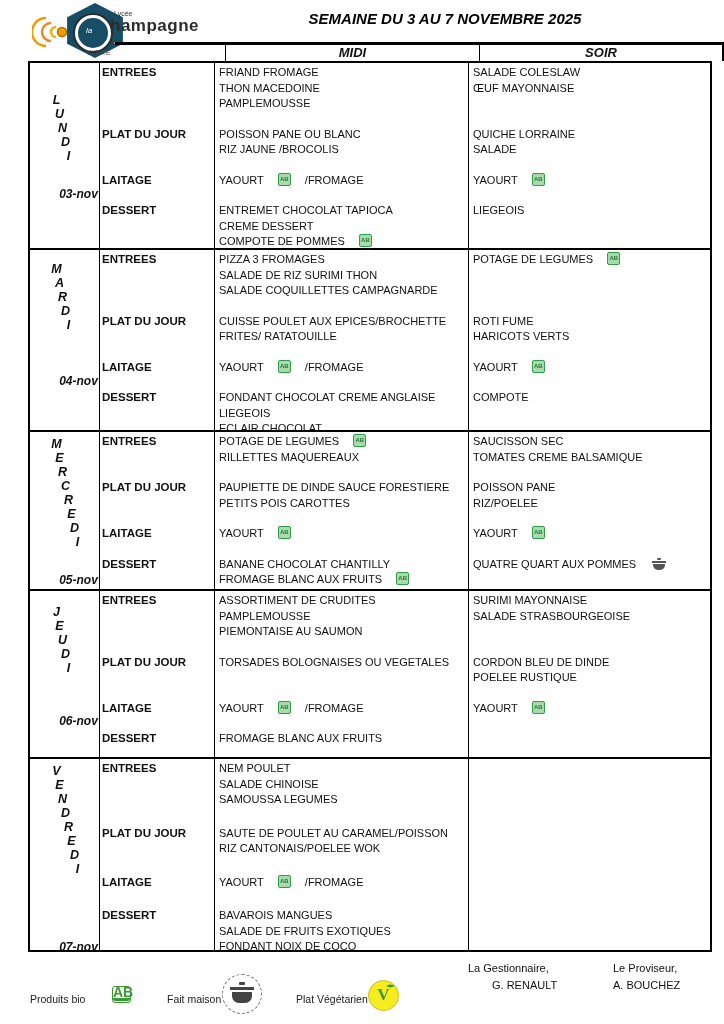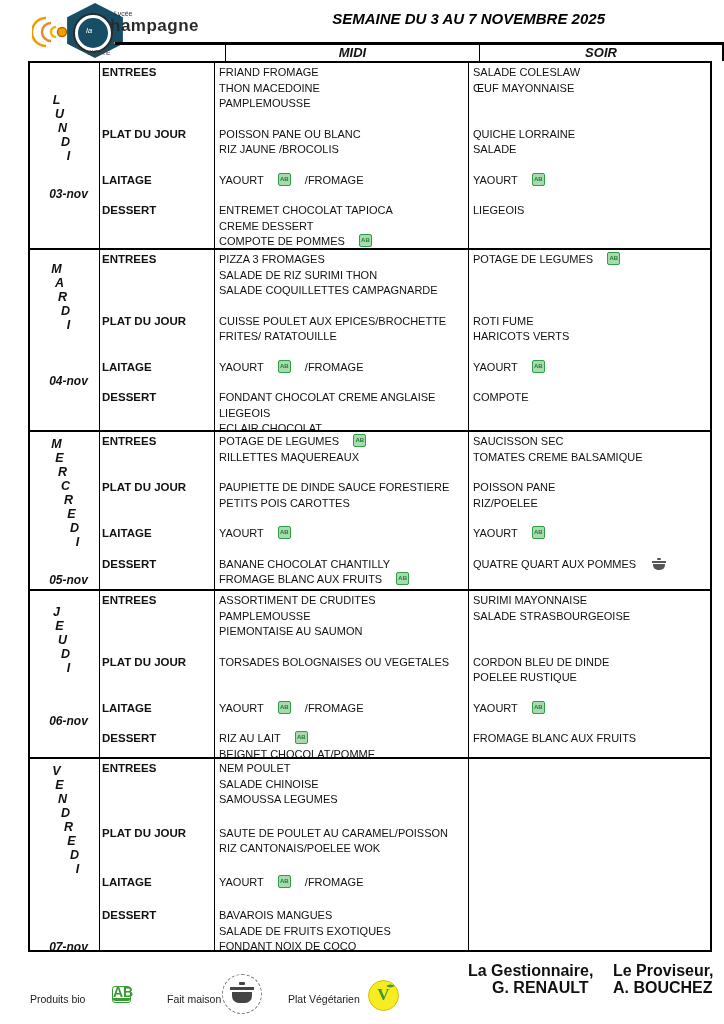--- a/index.html
+++ b/index.html
@@ -15,21 +15,21 @@
   #logo .circ{position:absolute;left:47px;top:13px;width:30px;height:30px;border-radius:50%;
     border:3px solid #fff;box-shadow:0 0 0 2px #2b2b2b;}
   #logo .la{position:absolute;left:58px;top:24px;font-size:8px;color:#fff;font-style:italic;}
   #logo .lycee{position:absolute;left:86px;top:8px;font-size:7px;color:#333;}
   #logo .name{position:absolute;left:82px;top:14px;font-size:17px;font-weight:bold;color:#2b2b2b;letter-spacing:0.5px;}
   #logo .tagline{position:absolute;left:86px;top:37px;width:112px;height:3px;
     border-bottom:2px dotted #d98a3c;}
   #logo .rule{position:absolute;left:87px;top:40px;width:126px;height:3px;background:#000;}
   #logo .city{position:absolute;left:58px;top:47px;font-size:7px;color:#444;letter-spacing:1px;}
   
-  #title{position:absolute;left:285px;top:10px;width:320px;text-align:right;
+  #title{position:absolute;left:285px;top:10px;width:320px;text-align:center;
     font-size:15px;font-weight:bold;font-style:italic;color:#000;}
   
   #hdr{position:absolute;left:213px;top:42px;width:499px;height:19px;box-sizing:border-box;
     border-top:3px solid #000;border-left:1px solid #000;border-right:2px solid #000;display:flex;margin-left:12px;}
   #hdr .hc{text-align:center;font-weight:bold;font-style:italic;font-size:13px;line-height:16px;}
   #hdr .hc.midi{width:254px;}
   #hdr .hc.soir{width:243px;border-left:1px solid #000;}
   
   #tbl{position:absolute;left:28px;top:61px;width:684px;border:2px solid #000;box-sizing:border-box;}
   .day-row{position:relative;display:flex;box-sizing:border-box;overflow:hidden;}
@@ -38,21 +38,21 @@
   .vl{position:absolute;top:0;bottom:0;width:1px;background:#000;}
   .vl1{left:69px}.vl2{left:184px}.vl3{left:438px}
   
   .day-cell{width:69px;position:relative;font-style:italic;font-weight:bold;flex:none;}
   .letters{padding-top:10px;}
   .letters .dl{font-size:12.5px;line-height:14px;text-align:center;position:relative;}
   .letters .dl:nth-child(1){left:-8px}.letters .dl:nth-child(2){left:-5px}
   .letters .dl:nth-child(3){left:-2px}.letters .dl:nth-child(4){left:1px}
   .letters .dl:nth-child(5){left:4px}.letters .dl:nth-child(6){left:7px}
   .letters .dl:nth-child(7){left:10px}.letters .dl:nth-child(8){left:13px}
-  .date{position:absolute;left:4px;width:100%;text-align:center;font-size:12px;}
+  .date{position:absolute;left:14px;width:100%;text-align:center;font-size:12px;}
   .r0 .letters{padding-top:30px}.r0 .date{top:124px}
   .r1 .letters{padding-top:12px}.r1 .date{top:124px}
   .r2 .letters{padding-top:5px}.r2 .date{top:141px}
   .r3 .letters{padding-top:14px}.r3 .date{top:123px}
   .r4 .letters{padding-top:5px}.r4 .date{top:181px}
   
   .day-content{flex:1;display:grid;grid-template-columns:115px 254px 243px;
     grid-auto-rows:min-content;row-gap:15px;align-content:start;padding-top:2px;}
   .r4 .day-content{row-gap:18px;}
   .cat{font-weight:bold;font-size:11.5px;line-height:15.5px;padding-left:3px;white-space:nowrap;}
@@ -64,25 +64,25 @@
     border:1px solid #2f9e44;border-radius:2px;position:relative;vertical-align:baseline;}
   .bio::after{content:"AB";position:absolute;left:0;top:1px;width:100%;text-align:center;
     font-size:6px;font-weight:bold;color:#1e7e34;line-height:8px;font-style:normal;}
   
   .pot{display:inline-block;width:14px;height:12px;margin:0 0 -2px 16px;position:relative;}
   .pot i{position:absolute;left:5px;top:0;width:4px;height:2px;background:#555;border-radius:1px;}
   .pot::before{content:"";position:absolute;left:0;top:3px;width:14px;height:2px;background:#555;}
   .pot::after{content:"";position:absolute;left:1px;top:6px;width:12px;height:6px;background:#555;
     border-radius:0 0 5px 5px;}
   
-  .sig{position:absolute;font-size:16px;color:#111;font-weight:bold;}
+  .sig{position:absolute;font-size:11px;color:#111;}
   #sig-role-1{left:468px;top:962px}#sig-name-1{left:492px;top:979px}
   #sig-role-2{left:613px;top:962px}#sig-name-2{left:613px;top:979px}
   .legend-label{position:absolute;font-family:Liberation Sans, sans-serif;font-size:10.5px;color:#222;}
-  #leg-bio{left:30px;top:993px}#leg-fm{left:167px;top:993px}#leg-veg{left:288px;top:993px}
+  #leg-bio{left:30px;top:993px}#leg-fm{left:167px;top:993px}#leg-veg{left:296px;top:993px}
   #icon-ab{position:absolute;left:112px;top:986px;width:17px;height:15px;border:1px solid #3a9a35;
     border-radius:3px;background:#fff;text-align:center;}
   #icon-ab .ab{font-size:14px;font-weight:bold;color:#3a9a35;line-height:11px;display:block;}
   #icon-ab .bar{display:block;height:3px;background:#3a9a35;border-radius:0 0 2px 2px;}
   #icon-fm{position:absolute;left:222px;top:974px;width:38px;height:38px;border:1px dashed #777;
     border-radius:50%;}
   #icon-fm .lidknob{position:absolute;left:16px;top:7px;width:6px;height:3px;background:#444;border-radius:1px;}
   #icon-fm .lid{position:absolute;left:7px;top:12px;width:24px;height:3px;background:#444;}
   #icon-fm .body{position:absolute;left:9px;top:17px;width:20px;height:11px;background:#444;
     border-radius:0 0 7px 7px;}
@@ -327,24 +327,20 @@
       <div class="cat">LAITAGE</div>
       <div class="cell">
         <div class="line"><span>YAOURT</span><span class="bio"></span><span class="post">/FROMAGE</span></div>
       </div>
       <div class="cell">
         <div class="line"><span>YAOURT</span><span class="bio"></span></div>
       </div>
 
       <div class="cat">DESSERT</div>
       <div class="cell">
-        <div class="line"><span>RIZ AU LAIT</span><span class="bio"></span></div>
-        <div class="line">BEIGNET CHOCOLAT/POMME</div>
-      </div>
-      <div class="cell">
         <div class="line">FROMAGE BLANC AUX FRUITS</div>
       </div>
     </div>
   </div>
 
   <div class="day-row r4">
     <div class="vl vl1"></div>
       <div class="vl vl2"></div>
       <div class="vl vl3"></div>
     <div class="day-cell">

